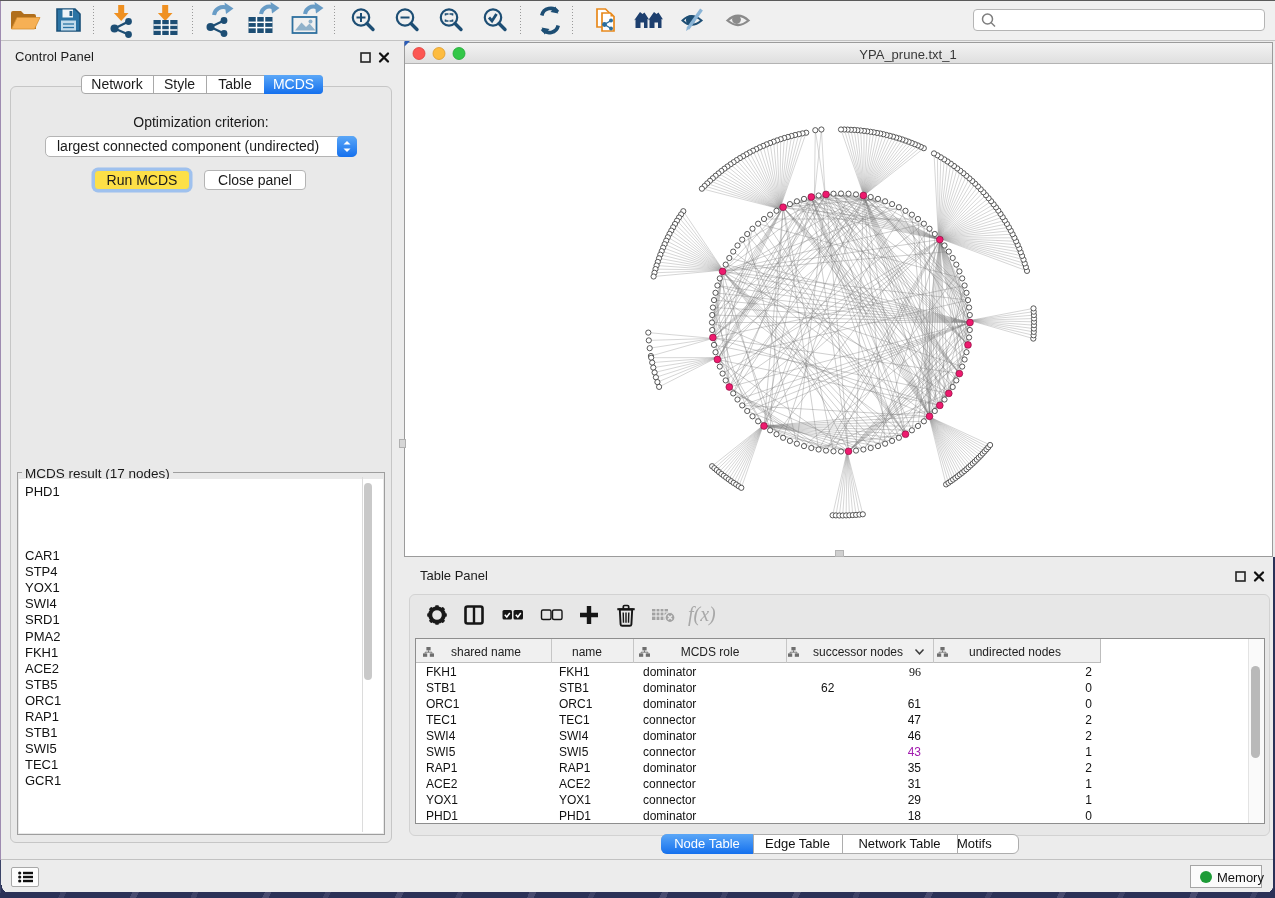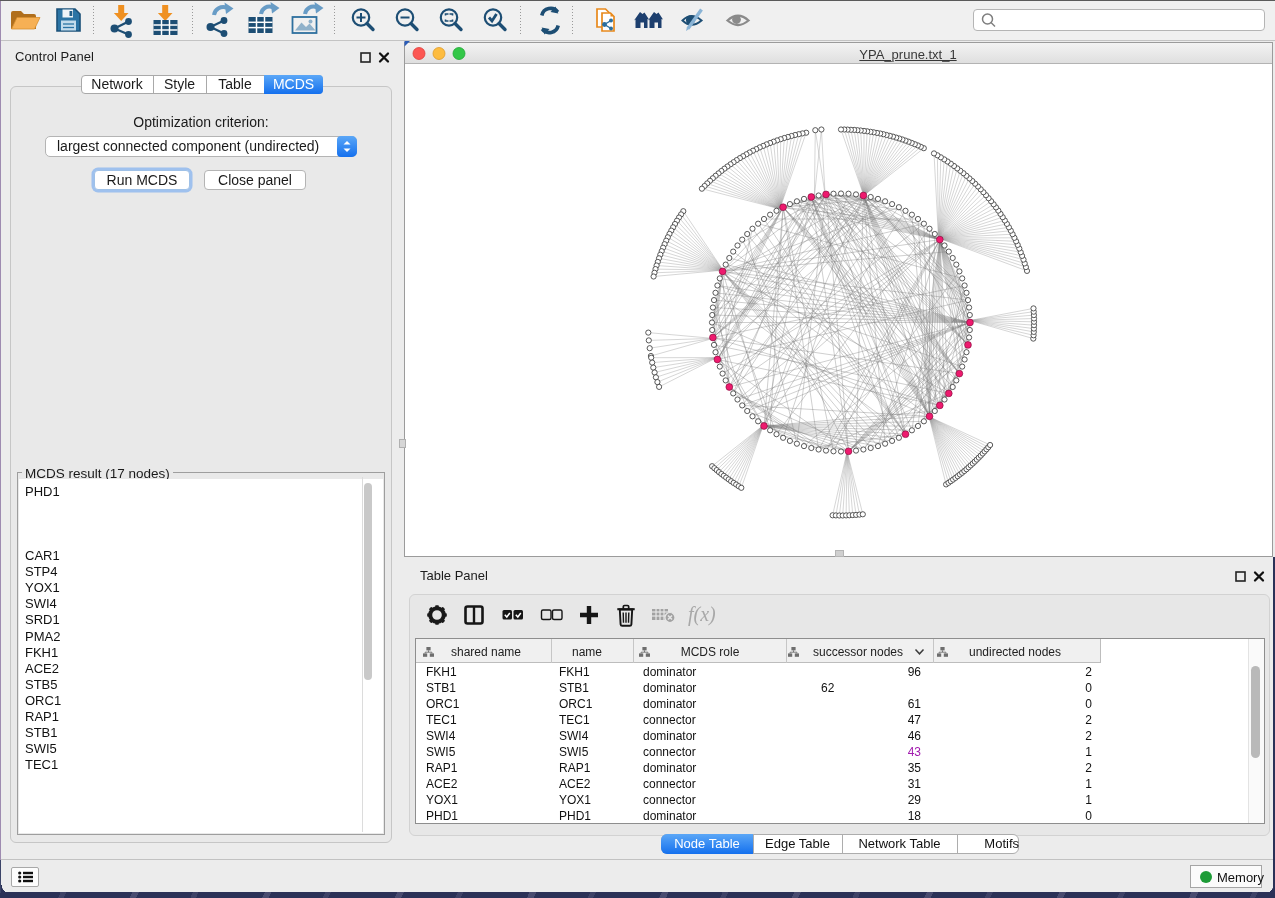--- a/index.html
+++ b/index.html
@@ -147,41 +147,42 @@
 <div class="abs" style="left:0;top:114px;width:402px;text-align:center;font-size:14px;color:#1a1a1a;">Optimization criterion:</div>
 <div class="abs" style="left:45px;top:136px;width:312px;height:21px;">
 <div class="abs" style="left:0;top:0;width:312px;height:21px;background:#fff;border:1px solid #b4b4b4;border-radius:5px;"></div>
 <div class="abs" style="left:12px;top:0;width:290px;height:21px;line-height:21px;font-size:14px;color:#1a1a1a;">largest connected component (undirected)</div>
 <div class="abs" style="left:292px;top:0;width:20px;height:21px;background:linear-gradient(#5ba7f7,#1470ee);border-radius:4px 5px 5px 4px;"></div>
 <svg class="abs" style="left:295px;top:3px" width="14" height="15" viewBox="0 0 14 15">
       <path d="M3.5 5.5 L7 2 L10.5 5.5 Z" fill="#fff"></path>
       <path d="M3.5 9.5 L7 13 L10.5 9.5 Z" fill="#fff"></path>
     </svg>
 </div>
-<div class="abs" style="left:94px;top:170px;width:96px;height:20px;background:#ffffff;border:1px solid #9fc1e7;border-radius:4px;box-shadow:0 0 0 2.5px rgba(110,167,242,.6);line-height:19px;text-align:center;font-size:14px;color:#1a1a1a;">Run MCDS</div>
+<div class="abs" style="left:94px;top:170px;width:96px;height:20px;background:#fde047;border:1px solid #9fc1e7;border-radius:4px;box-shadow:0 0 0 2.5px rgba(110,167,242,.6);line-height:19px;text-align:center;font-size:14px;color:#1a1a1a;">Run MCDS</div>
 <div class="abs" style="left:204px;top:170px;width:102px;height:20px;background:#fff;border:1px solid #b4b4b4;border-radius:4px;line-height:19px;text-align:center;font-size:14px;color:#1a1a1a;">Close panel</div>
 <div class="abs" style="left:17px;top:472px;width:368px;height:363px;border:1px solid #9e9e9e;"></div>
 <div class="abs" style="left:22px;top:466px;background:#e9e9e9;padding:0 3px;font-size:13.5px;color:#1a1a1a;">MCDS result (17 nodes)</div>
 <div class="abs" style="left:19px;top:479px;width:364px;height:354px;background:#fff;"></div>
 <div class="abs" style="left:25px;top:484px;width:330px;font-size:13px;color:#111;">
     <div style="height:16.1px;line-height:16.1px;">PHD1</div>
     <div style="height:16.1px;line-height:16.1px;margin-top:48px;">CAR1</div>
     <div style="height:16.1px;line-height:16.1px;">STP4</div>
     <div style="height:16.1px;line-height:16.1px;">YOX1</div>
     <div style="height:16.1px;line-height:16.1px;">SWI4</div>
     <div style="height:16.1px;line-height:16.1px;">SRD1</div>
     <div style="height:16.1px;line-height:16.1px;">PMA2</div>
     <div style="height:16.1px;line-height:16.1px;">FKH1</div>
     <div style="height:16.1px;line-height:16.1px;">ACE2</div>
     <div style="height:16.1px;line-height:16.1px;">STB5</div>
     <div style="height:16.1px;line-height:16.1px;">ORC1</div>
     <div style="height:16.1px;line-height:16.1px;">RAP1</div>
     <div style="height:16.1px;line-height:16.1px;">STB1</div>
     <div style="height:16.1px;line-height:16.1px;">SWI5</div>
     <div style="height:16.1px;line-height:16.1px;">TEC1</div>
+    <div style="height:16.1px;line-height:16.1px;">GCR1</div>
   </div>
 <div class="abs" style="left:362px;top:477px;width:1px;height:355px;background:#dcdcdc;"></div>
 <div class="abs" style="left:364px;top:483px;width:8px;height:197px;background:#c9c9c9;border-radius:4px;"></div>
 <div class="abs" style="left:0;top:859px;width:1275px;height:1px;background:#c2c2c2;"></div>
 <div class="abs" style="left:11px;top:867px;width:28px;height:20px;background:#fdfdfd;border:1px solid #a8a8a8;border-radius:2px;"></div>
 <svg class="abs" style="left:18px;top:871px" width="15" height="12" viewBox="0 0 15 12">
 <g fill="#111">
       <circle cx="1.7" cy="2" r="1.6"></circle>
       <circle cx="1.7" cy="6" r="1.6"></circle>
       <circle cx="1.7" cy="10" r="1.6"></circle>
@@ -193,21 +194,21 @@
 <div class="abs" style="left:1190px;top:865px;width:72px;height:23px;background:#fbfbfb;border:1px solid #a5a5a5;line-height:22px;">
 <span class="abs" style="left:9px;top:5px;width:12px;height:12px;border-radius:50%;background:#1d9b37;"></span>
 <span style="margin-left:26px;font-size:13px;color:#111;">Memory</span></div>
 <div class="abs" style="left:404px;top:42px;width:869px;height:515px;background:#fff;border:1px solid #9b9b9b;"></div>
 <div class="abs" style="left:405px;top:43px;width:867px;height:21px;background:linear-gradient(#f3f3f3,#dfdfdf);border-bottom:1px solid #b3b3b3;"></div>
 <svg class="abs" style="left:412px;top:47px" width="56" height="13" viewBox="0 0 56 13">
 <circle cx="7" cy="6.5" r="6" fill="#fc5753" stroke="#df3e38" stroke-width="0.8"></circle>
 <circle cx="27" cy="6.5" r="6" fill="#fdbc40" stroke="#de9b27" stroke-width="0.8"></circle>
 <circle cx="47" cy="6.5" r="6" fill="#33c748" stroke="#1ea733" stroke-width="0.8"></circle>
   </svg>
-<div class="abs" style="left:758px;top:47px;width:300px;text-align:center;font-size:13px;color:#383838;text-decoration:underline;">YPA_prune.txt_1</div>
+<div class="abs" style="left:758px;top:47px;width:300px;text-align:center;font-size:13px;color:#383838;">YPA_prune.txt_1</div>
 <svg width="866" height="492" viewBox="406 64 866 492" style="position:absolute;left:406px;top:64px">
 <g stroke="#7b7b7b" stroke-width="0.65" stroke-opacity="0.56" fill="none">
 <line x1="970.0" y1="322.5" x2="944.5" y2="245.5"></line>
 <line x1="970.0" y1="322.5" x2="939.8" y2="239.6"></line>
 <line x1="970.0" y1="322.5" x2="905.5" y2="210.8"></line>
 <line x1="970.0" y1="322.5" x2="870.7" y2="197.0"></line>
 <line x1="970.0" y1="322.5" x2="729.3" y2="258.0"></line>
 <line x1="970.0" y1="322.5" x2="725.7" y2="264.6"></line>
 <line x1="970.0" y1="322.5" x2="722.6" y2="271.4"></line>
 <line x1="970.0" y1="322.5" x2="719.8" y2="278.4"></line>
@@ -1068,21 +1069,21 @@
 <div class="abs" style="left:552px;top:644.5px;font-size:12px;color:#222;text-align:center;width:70px;">name</div>
 <div class="abs" style="left:654px;top:644.5px;font-size:12px;color:#222;text-align:center;width:112px;">MCDS role</div>
 <div class="abs" style="left:802px;top:644.5px;font-size:12px;color:#222;text-align:center;width:112px;">successor nodes</div>
 <div class="abs" style="left:963px;top:644.5px;font-size:12px;color:#222;text-align:center;width:104px;">undirected nodes</div>
 <svg class="abs" style="left:914px;top:648px" width="11" height="8" viewBox="0 0 11 8">
     <path d="M1.5 1.5 L5.5 5.8 L9.5 1.5" fill="none" stroke="#3c3c3c" stroke-width="1.5"></path>
   </svg>
 <div class="abs" style="left:426px;top:664.5px;font-size:12px;color:#111;">FKH1</div>
 <div class="abs" style="left:559px;top:664.5px;font-size:12px;color:#111;">FKH1</div>
 <div class="abs" style="left:643px;top:664.5px;font-size:12px;color:#111;">dominator</div>
-<div class="abs" style="left:821px;top:664.5px;width:100px;text-align:right;font-size:12px;color:#111;">96</div>
+<div class="abs" style="left:821px;top:664.5px;width:100px;text-align:right;font-size:12px;color:#111;font-family:Liberation Serif, serif;">96</div>
 <div class="abs" style="left:992px;top:664.5px;width:100px;text-align:right;font-size:12px;color:#111;">2</div>
 <div class="abs" style="left:426px;top:680.5px;font-size:12px;color:#111;">STB1</div>
 <div class="abs" style="left:559px;top:680.5px;font-size:12px;color:#111;">STB1</div>
 <div class="abs" style="left:643px;top:680.5px;font-size:12px;color:#111;">dominator</div>
 <div class="abs" style="left:821px;top:680.5px;width:100px;font-size:12px;color:#111;">62</div>
 <div class="abs" style="left:992px;top:680.5px;width:100px;text-align:right;font-size:12px;color:#111;">0</div>
 <div class="abs" style="left:426px;top:696.5px;font-size:12px;color:#111;">ORC1</div>
 <div class="abs" style="left:559px;top:696.5px;font-size:12px;color:#111;">ORC1</div>
 <div class="abs" style="left:643px;top:696.5px;font-size:12px;color:#111;">dominator</div>
 <div class="abs" style="left:821px;top:696.5px;width:100px;text-align:right;font-size:12px;color:#111;">61</div>
@@ -1126,21 +1127,21 @@
 <div class="abs" style="left:1250.5px;top:666px;width:9px;height:92px;background:#b9b9b9;border-radius:4.5px;"></div>
 <div class="abs" style="left:661px;top:834px;width:358px;height:20px;">
 <div class="abs" style="left:0;top:0;width:358px;height:20px;background:#fff;border:1px solid #adadad;border-radius:6px;"></div>
 <div class="abs" style="left:0;top:0;width:92px;height:20px;background:linear-gradient(#5ba7f7,#1470ee);border-radius:6px 0 0 6px;"></div>
 <div class="abs" style="left:92px;top:0;width:1px;height:20px;background:#adadad;"></div>
 <div class="abs" style="left:181px;top:0;width:1px;height:20px;background:#adadad;"></div>
 <div class="abs" style="left:296px;top:0;width:1px;height:20px;background:#adadad;"></div>
 <div class="abs" style="left:0;top:0;width:92px;height:20px;line-height:20px;text-align:center;font-size:13px;color:#fff;">Node Table</div>
 <div class="abs" style="left:92px;top:0;width:89px;height:20px;line-height:20px;text-align:center;font-size:13px;color:#111;">Edge Table</div>
 <div class="abs" style="left:181px;top:0;width:115px;height:20px;line-height:20px;text-align:center;font-size:13px;color:#111;">Network Table</div>
-<div class="abs" style="left:296px;top:0;width:62px;height:20px;line-height:20px;text-align:right;font-size:13px;color:#111;">Motifs</div>
+<div class="abs" style="left:296px;top:0;width:62px;height:20px;line-height:20px;text-align:left;font-size:13px;color:#111;">Motifs</div>
 </div>
 <div class="abs" style="left:0;top:892px;width:1275px;height:6px;background:#2b3157;background-image:repeating-linear-gradient(115deg,rgba(150,143,175,0.28) 0 6px,transparent 6px 55px,rgba(150,143,175,0.18) 55px 60px,transparent 60px 120px);"></div>
 <div class="abs" style="left:0;top:883px;width:1275px;height:10px;background:transparent;"></div>
 <div class="abs" style="left:0;top:885px;width:10px;height:13px;background:radial-gradient(circle at 10px 0px,transparent 8px,#2b3157 8.5px);"></div>
 <div class="abs" style="left:1265px;top:885px;width:10px;height:13px;background:radial-gradient(circle at 0px 0px,transparent 8px,#2b3157 8.5px);"></div>
 <div class="abs" style="left:0;top:0;width:1px;height:860px;background:#9e8bb0;"></div>
 <div class="abs" style="left:0;top:860px;width:1px;height:33px;background:#3c4468;"></div>
 <div class="abs" style="left:1273px;top:557px;width:2px;height:336px;background:#2b3157;"></div>
 <div class="abs" style="left:0;top:0;width:1275px;height:1px;background:#5a5a5a;"></div>
 </body></html>

